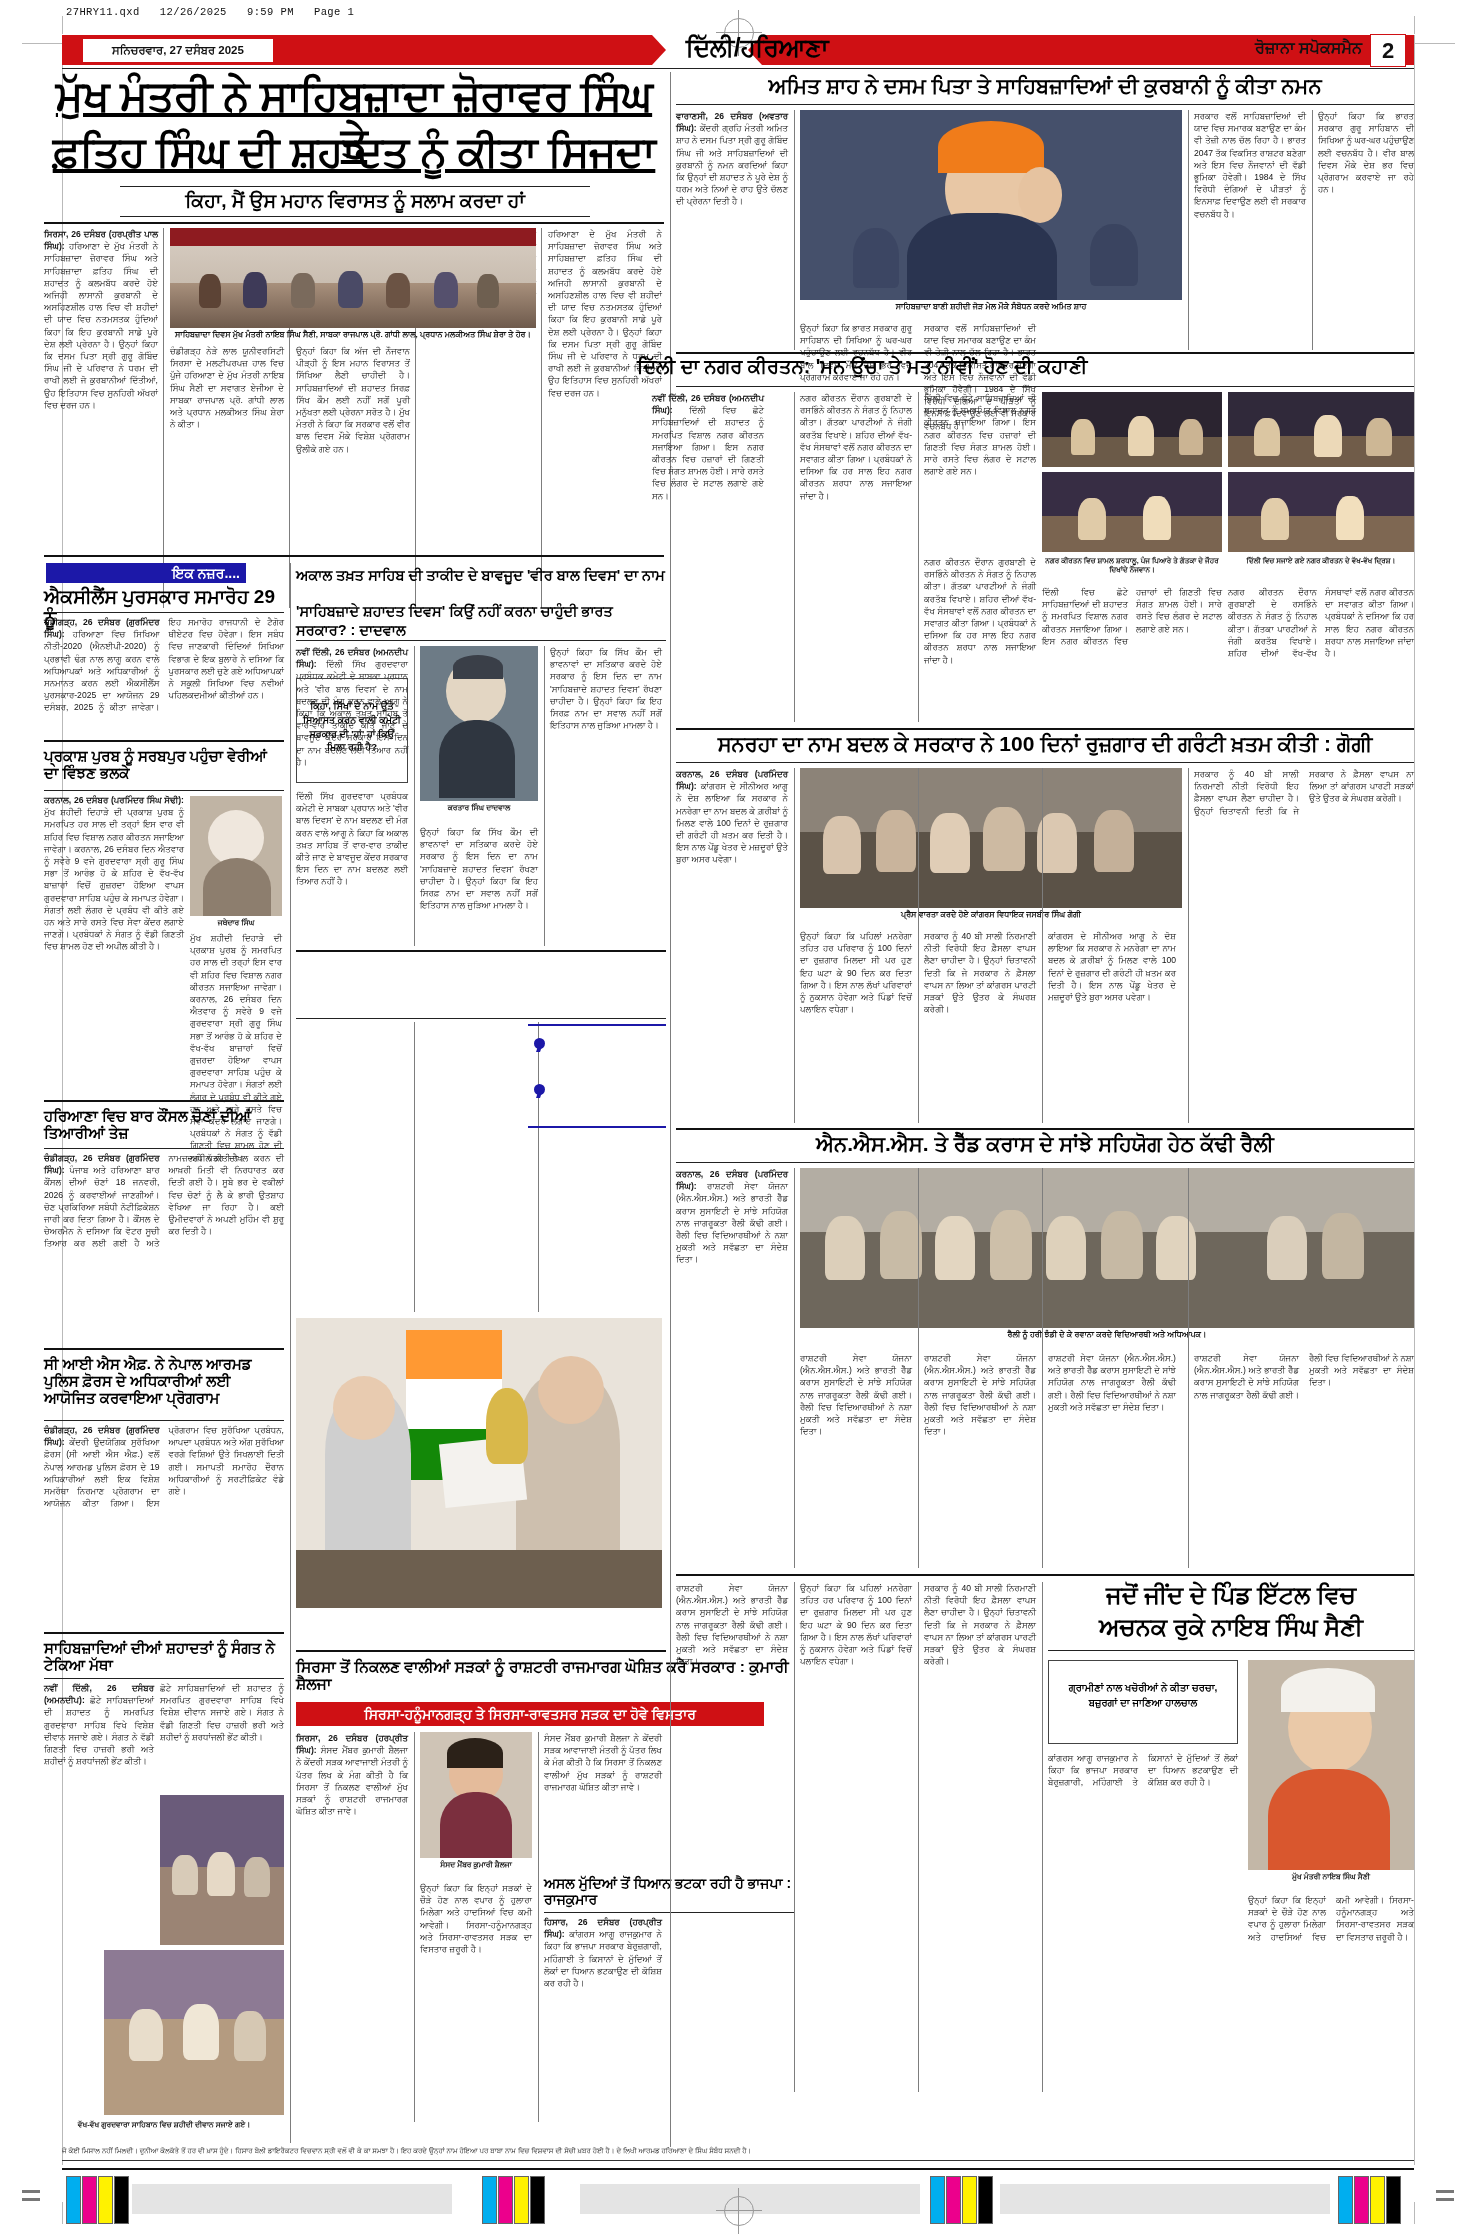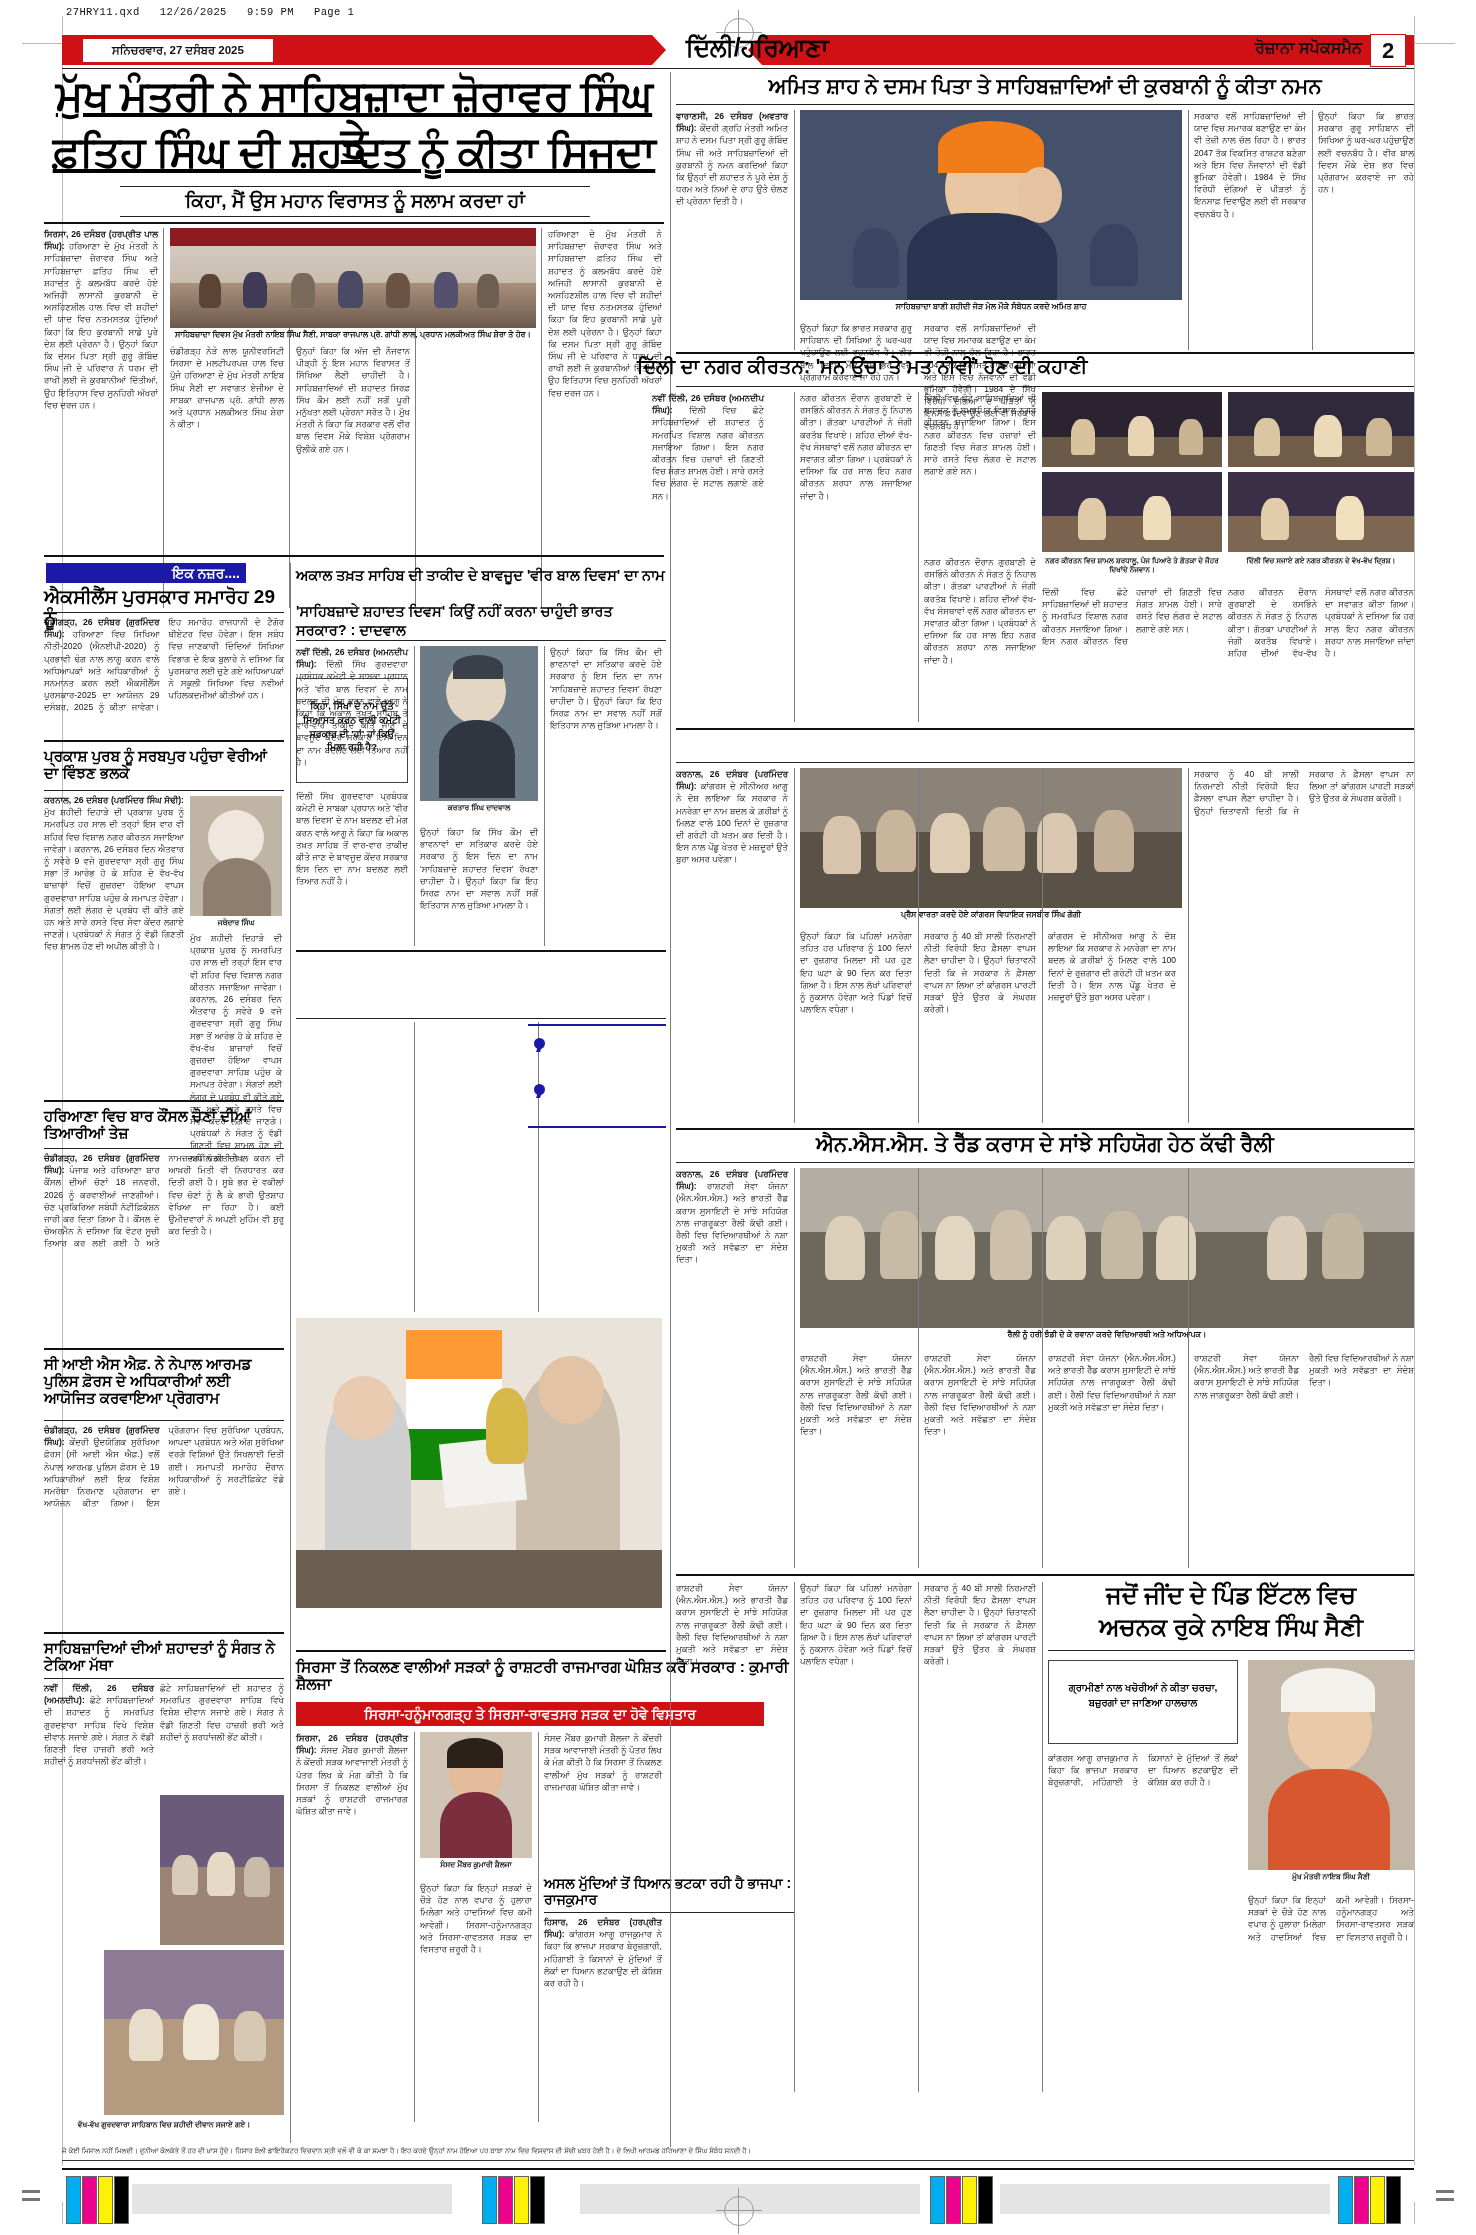--- a/index.html
+++ b/index.html
@@ -351,20 +351,21 @@
     <div class="blob" style="left:18%;top:32%;width:28px;height:42px;border-radius:42% 42% 12% 12%;background:#e2cdaa;"></div>
     <div class="blob" style="left:58%;top:30%;width:28px;height:44px;border-radius:42% 42% 12% 12%;background:#f2dfbd;"></div>
   </div>
   <div class="caption" style="left:1042px;top:556px;width:180px;font-size:7.2px;">ਨਗਰ ਕੀਰਤਨ ਵਿਚ ਸ਼ਾਮਲ ਸ਼ਰਧਾਲੂ, ਪੰਜ ਪਿਆਰੇ ਤੇ ਗੱਤਕਾ ਦੇ ਜੌਹਰ ਦਿਖਾਂਦੇ ਨੌਜਵਾਨ।</div>
   <div class="caption" style="left:1228px;top:556px;width:186px;font-size:7.2px;">ਦਿੱਲੀ ਵਿਚ ਸਜਾਏ ਗਏ ਨਗਰ ਕੀਰਤਨ ਦੇ ਵੱਖ-ਵੱਖ ਦ੍ਰਿਸ਼।</div>
   <div class="bodytext" style="left:924px;top:556px;width:112px;height:166px;">ਨਗਰ ਕੀਰਤਨ ਦੌਰਾਨ ਗੁਰਬਾਣੀ ਦੇ ਰਸਭਿੰਨੇ ਕੀਰਤਨ ਨੇ ਸੰਗਤ ਨੂੰ ਨਿਹਾਲ ਕੀਤਾ। ਗੱਤਕਾ ਪਾਰਟੀਆਂ ਨੇ ਜੰਗੀ ਕਰਤੱਬ ਵਿਖਾਏ। ਸ਼ਹਿਰ ਦੀਆਂ ਵੱਖ-ਵੱਖ ਸੰਸਥਾਵਾਂ ਵਲੋਂ ਨਗਰ ਕੀਰਤਨ ਦਾ ਸਵਾਗਤ ਕੀਤਾ ਗਿਆ। ਪ੍ਰਬੰਧਕਾਂ ਨੇ ਦਸਿਆ ਕਿ ਹਰ ਸਾਲ ਇਹ ਨਗਰ ਕੀਰਤਨ ਸ਼ਰਧਾ ਨਾਲ ਸਜਾਇਆ ਜਾਂਦਾ ਹੈ।</div>
   <div class="bodytext" style="left:1042px;top:586px;width:180px;height:136px;column-count:2;column-gap:8px;">ਦਿੱਲੀ ਵਿਚ ਛੋਟੇ ਸਾਹਿਬਜ਼ਾਦਿਆਂ ਦੀ ਸ਼ਹਾਦਤ ਨੂੰ ਸਮਰਪਿਤ ਵਿਸ਼ਾਲ ਨਗਰ ਕੀਰਤਨ ਸਜਾਇਆ ਗਿਆ। ਇਸ ਨਗਰ ਕੀਰਤਨ ਵਿਚ ਹਜ਼ਾਰਾਂ ਦੀ ਗਿਣਤੀ ਵਿਚ ਸੰਗਤ ਸ਼ਾਮਲ ਹੋਈ। ਸਾਰੇ ਰਸਤੇ ਵਿਚ ਲੰਗਰ ਦੇ ਸਟਾਲ ਲਗਾਏ ਗਏ ਸਨ।</div>
   <div class="bodytext" style="left:1228px;top:586px;width:186px;height:136px;column-count:2;column-gap:8px;">ਨਗਰ ਕੀਰਤਨ ਦੌਰਾਨ ਗੁਰਬਾਣੀ ਦੇ ਰਸਭਿੰਨੇ ਕੀਰਤਨ ਨੇ ਸੰਗਤ ਨੂੰ ਨਿਹਾਲ ਕੀਤਾ। ਗੱਤਕਾ ਪਾਰਟੀਆਂ ਨੇ ਜੰਗੀ ਕਰਤੱਬ ਵਿਖਾਏ। ਸ਼ਹਿਰ ਦੀਆਂ ਵੱਖ-ਵੱਖ ਸੰਸਥਾਵਾਂ ਵਲੋਂ ਨਗਰ ਕੀਰਤਨ ਦਾ ਸਵਾਗਤ ਕੀਤਾ ਗਿਆ। ਪ੍ਰਬੰਧਕਾਂ ਨੇ ਦਸਿਆ ਕਿ ਹਰ ਸਾਲ ਇਹ ਨਗਰ ਕੀਰਤਨ ਸ਼ਰਧਾ ਨਾਲ ਸਜਾਇਆ ਜਾਂਦਾ ਹੈ।</div>
   <div class="hr-thick" style="left:676px;top:728px;width:738px;"></div>
 
+  <div class="hl hl-3" style="left:676px;top:732px;width:738px;font-size:21px;text-align:center;">ਸਨਰਹਾ ਦਾ ਨਾਮ ਬਦਲ ਕੇ ਸਰਕਾਰ ਨੇ 100 ਦਿਨਾਂ ਰੁਜ਼ਗਾਰ ਦੀ ਗਰੰਟੀ ਖ਼ਤਮ ਕੀਤੀ : ਗੋਗੀ</div>
   <div class="hr-rule" style="left:676px;top:762px;width:738px;"></div>
   <div class="bodytext" style="left:676px;top:768px;width:112px;height:355px;">
     <b class="dateline">ਕਰਨਾਲ, 26 ਦਸੰਬਰ (ਪਰਮਿੰਦਰ ਸਿੰਘ):</b>
     <span>ਕਾਂਗਰਸ ਦੇ ਸੀਨੀਅਰ ਆਗੂ ਨੇ ਦੋਸ਼ ਲਾਇਆ ਕਿ ਸਰਕਾਰ ਨੇ ਮਨਰੇਗਾ ਦਾ ਨਾਮ ਬਦਲ ਕੇ ਗ਼ਰੀਬਾਂ ਨੂੰ ਮਿਲਣ ਵਾਲੇ 100 ਦਿਨਾਂ ਦੇ ਰੁਜ਼ਗਾਰ ਦੀ ਗਰੰਟੀ ਹੀ ਖ਼ਤਮ ਕਰ ਦਿਤੀ ਹੈ। ਇਸ ਨਾਲ ਪੇਂਡੂ ਖੇਤਰ ਦੇ ਮਜ਼ਦੂਰਾਂ ਉਤੇ ਬੁਰਾ ਅਸਰ ਪਵੇਗਾ।</span>
   </div>
   <div class="col-rule" style="left:794px;top:768px;height:355px;"></div>
   <div class="photo" style="left:800px;top:768px;width:382px;height:140px;background:#6e6254;">
     <div class="sky" style="background:#8c8378;height:46%;"></div>
     <div class="gnd" style="background:#5b5247;height:54%;"></div>
     <div class="blob" style="left:6%;top:34%;width:38px;height:58px;border-radius:40% 40% 12% 12%;background:#d8c4ad;"></div>

